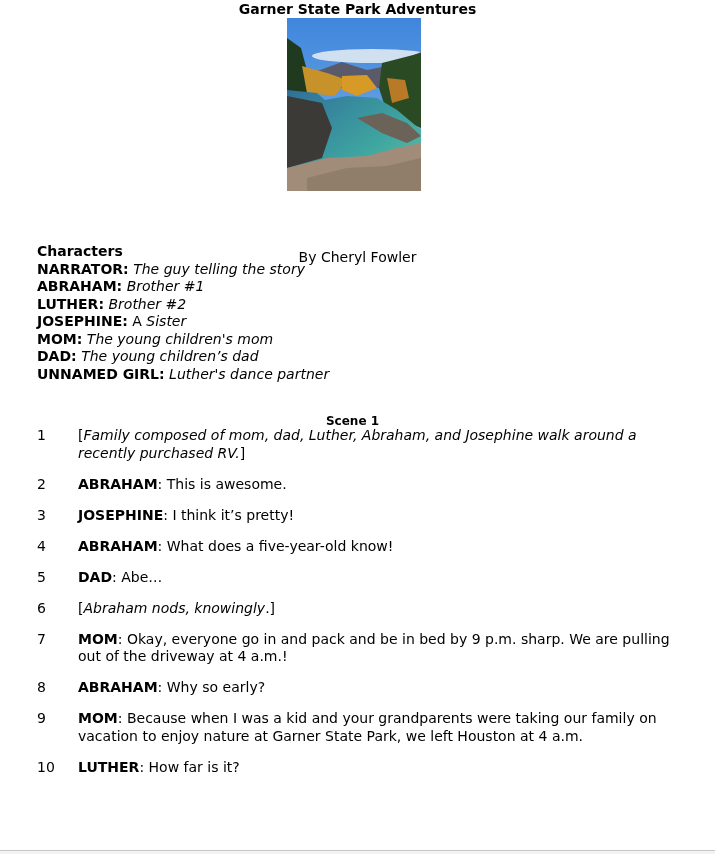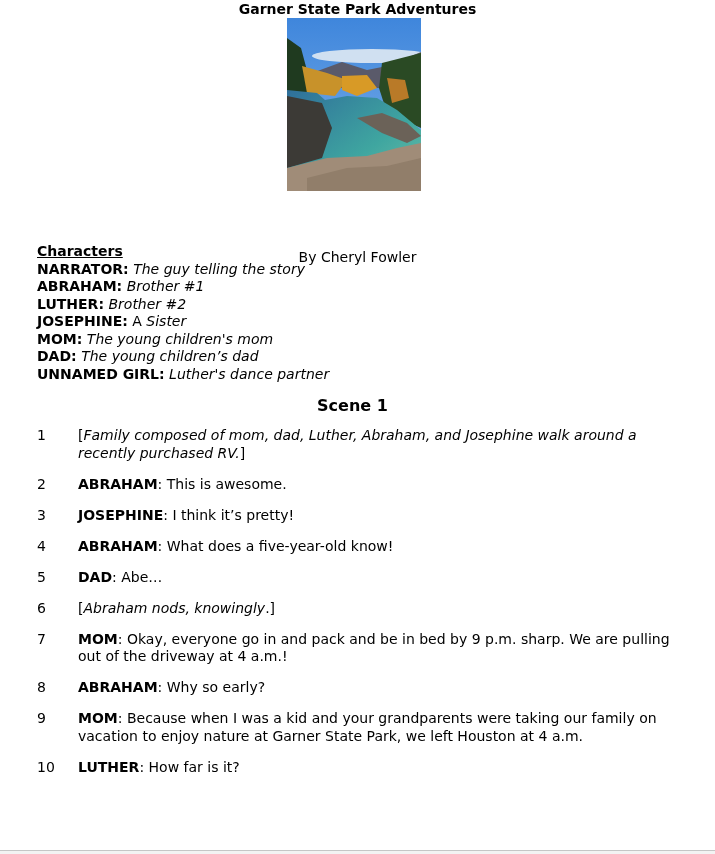--- a/index.html
+++ b/index.html
@@ -17,26 +17,26 @@
     position: absolute; left: 287px; top: 18px; width: 134px; height: 173px;
     overflow: hidden;
   }
   .author {
     position: absolute; left: 0; width: 715px; top: 208px;
     text-align: center; font-size: 14px; line-height: 18px; margin-top: 40px;
   }
   .characters {
     position: absolute; left: 37px; top: 243px; font-size: 14px; line-height: 17.5px;
   }
-  .characters .hdr { font-weight: bold; text-decoration: underline; }
+  .characters .hdr { font-weight: bold; }
   .characters .name { font-weight: bold; }
   .characters .desc { font-style: italic; }
   .scene-title {
-    position: absolute; left: 0; width: 705px; top: 397px;
-    text-align: center; font-weight: bold; font-size: 16px; line-height: 18px;
+    position: absolute; left: 0; width: 705px; top: 412px;
+    text-align: center; font-weight: bold; font-size: 12px; line-height: 18px;
   }
   .lines {
     position: absolute; left: 37px; top: 427px; width: 640px;
     font-size: 14px; line-height: 17.5px;
   }
   .line { display: flex; margin-bottom: 13.5px; }
   .num { width: 41px; flex: 0 0 41px; }
   .txt { flex: 1; }
   .spk { font-weight: bold; }
   .dir { font-style: italic; }

